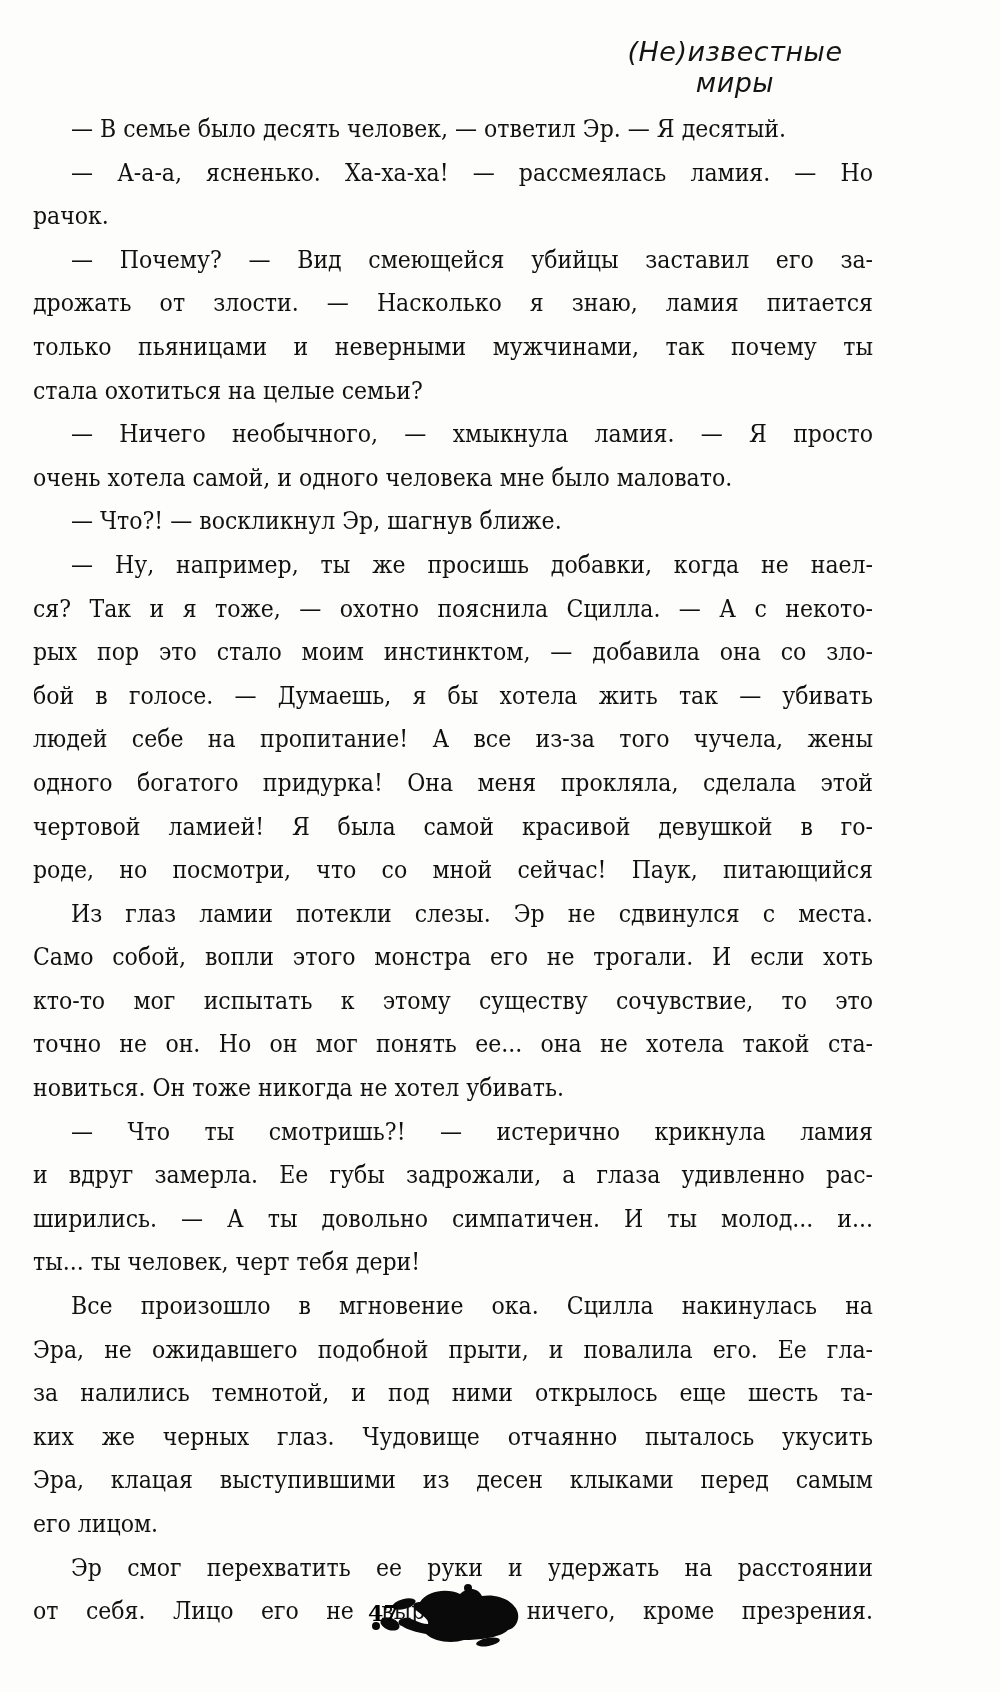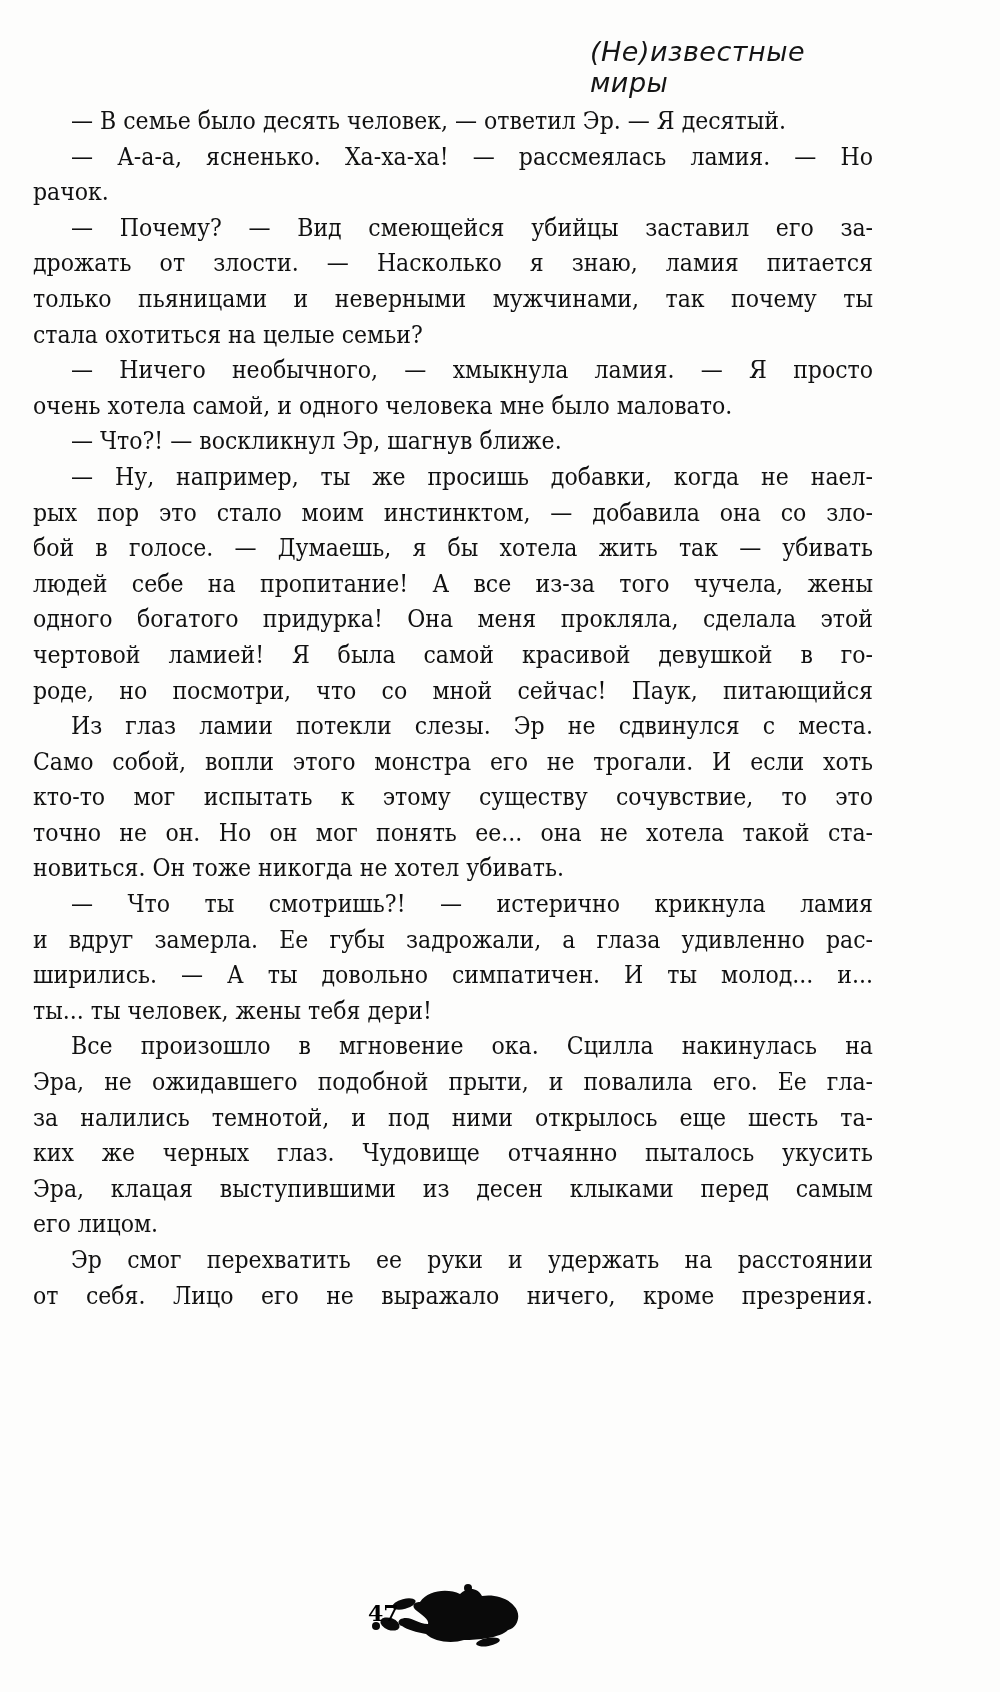--- a/index.html
+++ b/index.html
@@ -4,34 +4,35 @@
 <style>
   html, body { margin: 0; padding: 0; }
   body {
     width: 1000px; height: 1692px; background: #fdfdfc;
     position: relative; overflow: hidden;
     font-family: "DejaVu Serif", "Liberation Serif", serif;
     color: #111;
   }
   .running-head {
     position: absolute; left: 590px; top: 36px; width: 290px;
-    text-align: left;
+    text-align: center;
     font-family: "DejaVu Sans", sans-serif;
     font-style: italic; font-size: 27px; letter-spacing: 0.5px;
     color: #151515;
   }
   .body-text {
     position: absolute; left: 33px; top: 103px; width: 840px;
   }
   .line {
     display: block; height: 35.6px; line-height: 35.6px;
     font-size: 24.5px; white-space: nowrap;
     text-align: justify; text-align-last: justify;
     font-stretch: condensed;
     transform-origin: left center;
+    margin-top: 8px;
   }
   .line.last { text-align-last: left; }
   .line.indent { padding-left: 38px; }
   .page-number-wrap {
     position: absolute; left: 368px; top: 1584px; width: 140px; height: 64px;
   }
   .page-number-wrap svg { position: absolute; left: 0; top: 0; }
   .page-number {
     position: absolute; left: 0; top: 16px; width: 158px; text-align: left;
     font-family: "DejaVu Serif", serif; font-size: 22px; color: #000000; font-weight: bold;
@@ -47,35 +48,36 @@
     <div class="line indent">— А-а-а, ясненько. Ха-ха-ха! — рассмеялась ламия. — Но</div>
     <div class="line last">рачок.</div>
     <div class="line indent">— Почему? — Вид смеющейся убийцы заставил его за-</div>
     <div class="line">дрожать от злости. — Насколько я знаю, ламия питается</div>
     <div class="line">только пьяницами и неверными мужчинами, так почему ты</div>
     <div class="line last">стала охотиться на целые семьи?</div>
     <div class="line indent">— Ничего необычного, — хмыкнула ламия. — Я просто</div>
     <div class="line last">очень хотела самой, и одного человека мне было маловато.</div>
     <div class="line indent last">— Что?! — воскликнул Эр, шагнув ближе.</div>
     <div class="line indent">— Ну, например, ты же просишь добавки, когда не наел-</div>
+    <div class="line">ся? Так и я тоже, — охотно пояснила Сцилла. — А с некото-</div>
     <div class="line">рых пор это стало моим инстинктом, — добавила она со зло-</div>
     <div class="line">бой в голосе. — Думаешь, я бы хотела жить так — убивать</div>
     <div class="line">людей себе на пропитание! А все из-за того чучела, жены</div>
     <div class="line">одного богатого придурка! Она меня прокляла, сделала этой</div>
     <div class="line">чертовой ламией! Я была самой красивой девушкой в го-</div>
     <div class="line">роде, но посмотри, что со мной сейчас! Паук, питающийся</div>
     <div class="line indent">Из глаз ламии потекли слезы. Эр не сдвинулся с места.</div>
     <div class="line">Само собой, вопли этого монстра его не трогали. И если хоть</div>
     <div class="line">кто-то мог испытать к этому существу сочувствие, то это</div>
     <div class="line">точно не он. Но он мог понять ее... она не хотела такой ста-</div>
     <div class="line last">новиться. Он тоже никогда не хотел убивать.</div>
     <div class="line indent">— Что ты смотришь?! — истерично крикнула ламия</div>
     <div class="line">и вдруг замерла. Ее губы задрожали, а глаза удивленно рас-</div>
     <div class="line">ширились. — А ты довольно симпатичен. И ты молод... и...</div>
-    <div class="line last">ты... ты человек, жены тебя дери!</div>
+    <div class="line last">ты... ты человек, черт тебя дери!</div>
     <div class="line indent">Все произошло в мгновение ока. Сцилла накинулась на</div>
     <div class="line">Эра, не ожидавшего подобной прыти, и повалила его. Ее гла-</div>
     <div class="line">за налились темнотой, и под ними открылось еще шесть та-</div>
     <div class="line">ких же черных глаз. Чудовище отчаянно пыталось укусить</div>
     <div class="line">Эра, клацая выступившими из десен клыками перед самым</div>
     <div class="line last">его лицом.</div>
     <div class="line indent">Эр смог перехватить ее руки и удержать на расстоянии</div>
     <div class="line">от себя. Лицо его не выражало ничего, кроме презрения.</div>
   </div>
 

